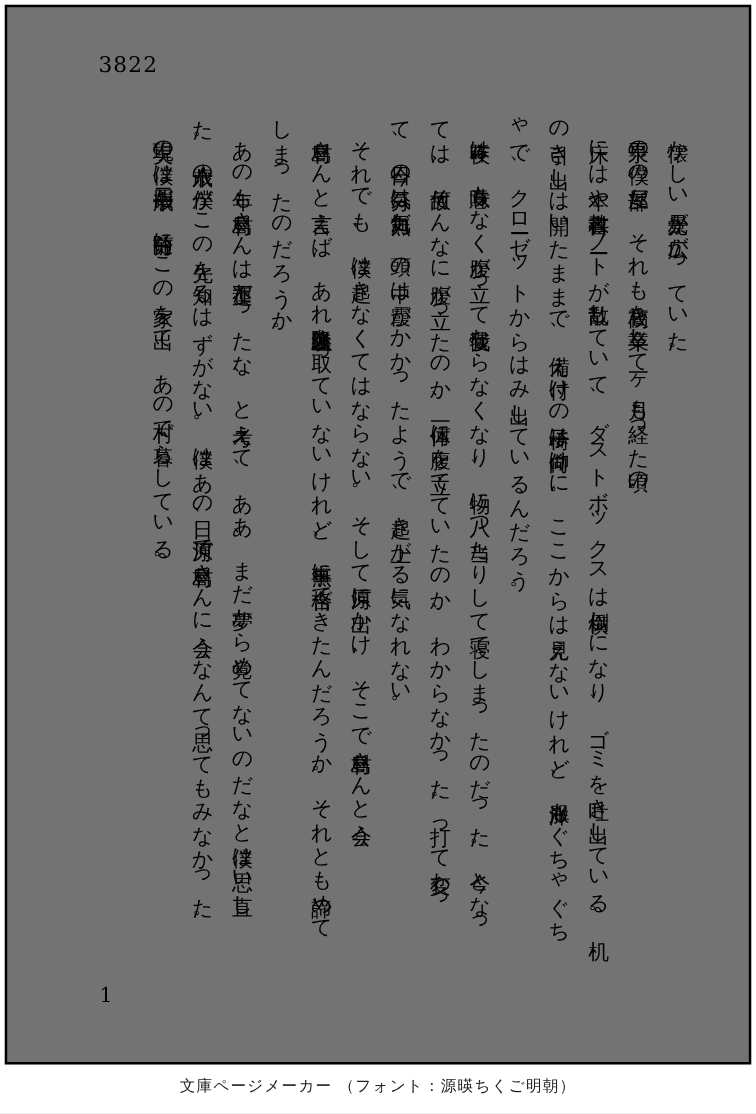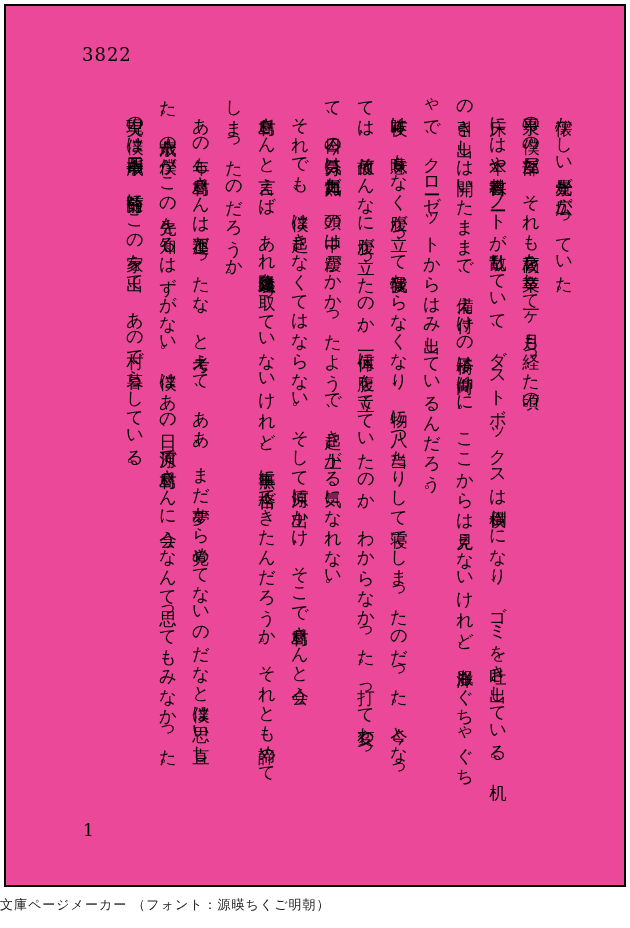--- a/index.html
+++ b/index.html
@@ -17,21 +17,21 @@
     overflow: hidden;
   }
   .frame {
     position: absolute;
     left: 4px;
     top: 4px;
     width: 618px;
     height: 879px;
     border: 2px solid #000000;
     box-sizing: content-box;
-    background: #ec4899;
+    background: #737373;
   }
   .char-count {
     position: absolute;
     left: 76px;
     top: 38px;
     font-size: 18px;
     line-height: 1.2;
     letter-spacing: 1px;
   }
   .body-text {
@@ -66,21 +66,21 @@
     right: 64px;
     top: 816px;
     font-size: 17px;
     line-height: 1.2;
   }
   .caption {
     position: absolute;
     left: 0;
     right: 0;
     top: 896px;
-    text-align: left;
+    text-align: center;
     font-size: 13px;
     color: #222222;
     letter-spacing: 1px;
   }
 </style>
 </head>
 <body>
 
 <div class="page">
   <div class="frame">

